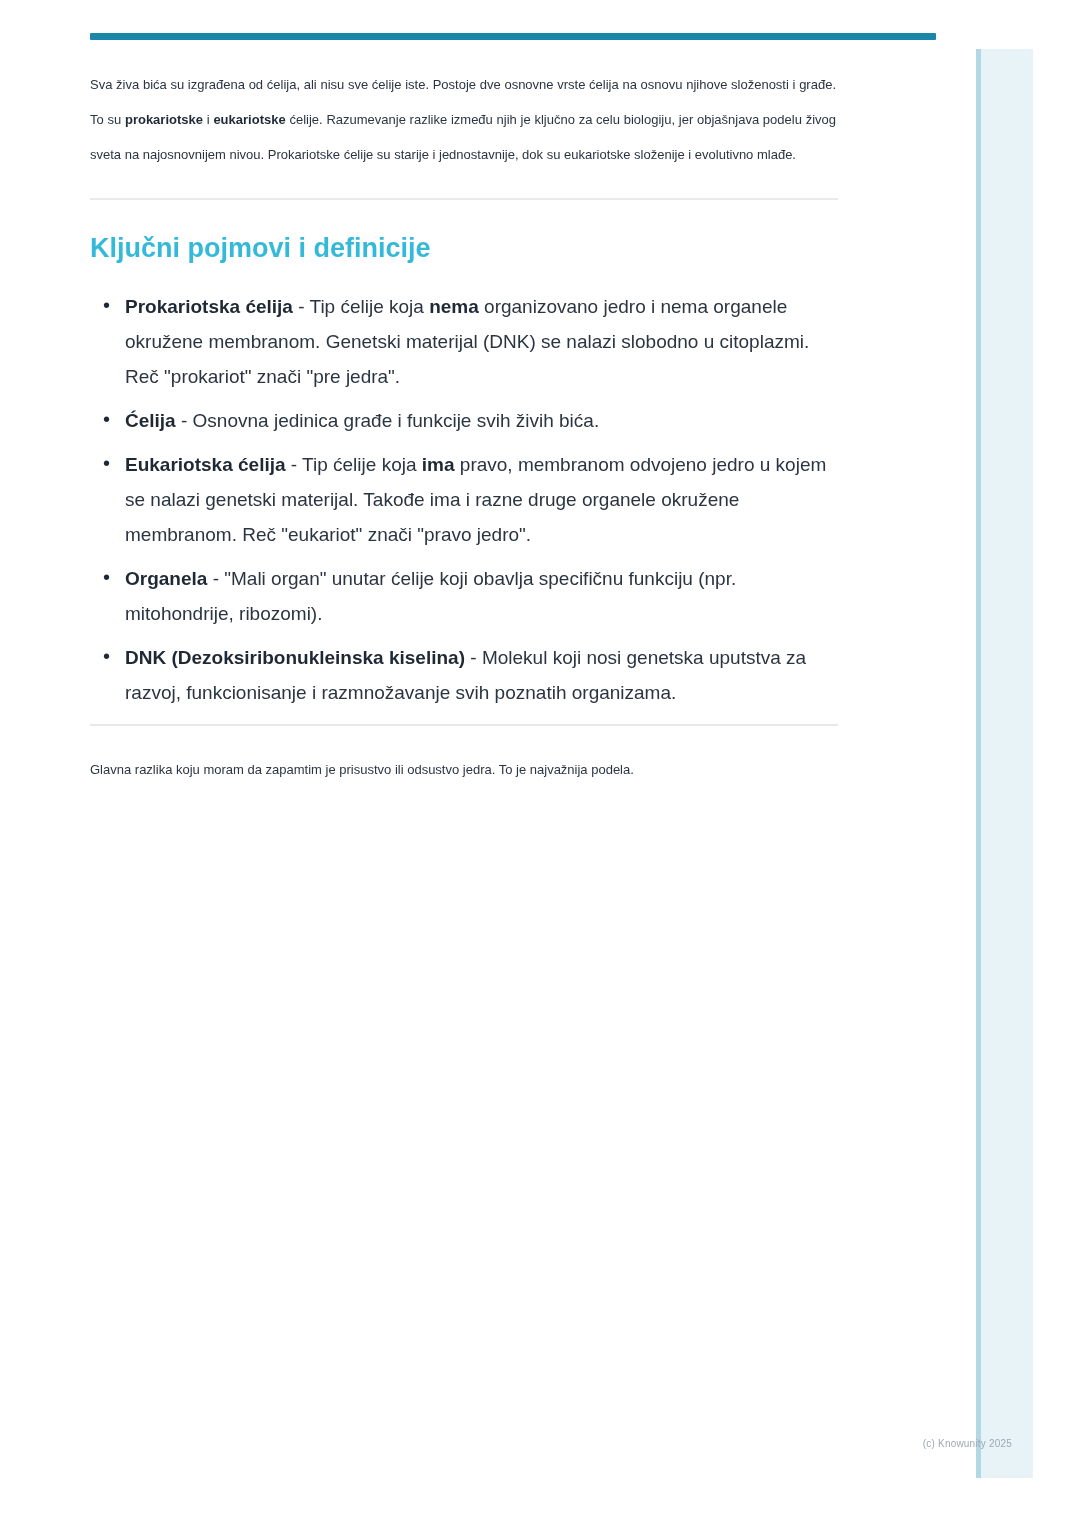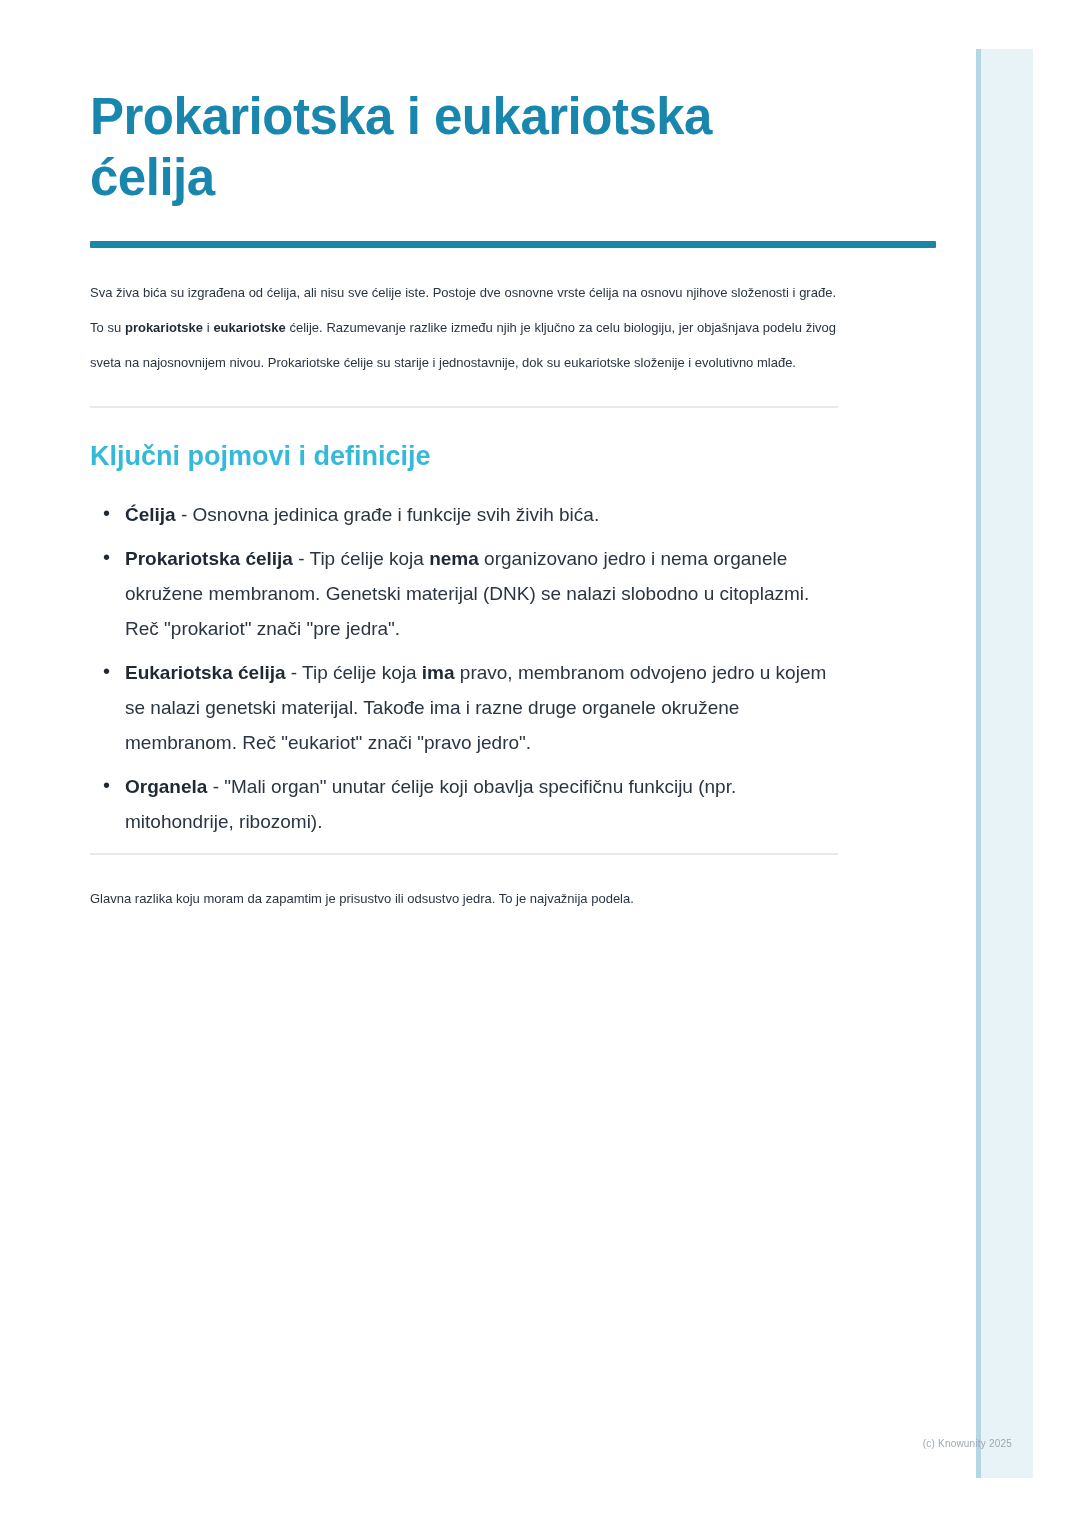--- a/index.html
+++ b/index.html
@@ -64,36 +64,36 @@
 </style>
 </head>
 <body>
 
 <div class="side-strip"></div>
 
 <div class="watermark">(c) Knowunity 2025</div>
 
 <div class="content">
 
-  <h1>Prokariotska i eukariotska ćelija</h1>
 
   <div class="title-rule"></div>
 
 
   <p class="just para-intro"><span>Sva živa bića su izgrađena od ćelija, ali nisu sve ćelije iste. Postoje dve osnovne vrste ćelija na osnovu njihove složenosti i građe. To su </span><span class="b">prokariotske</span><span> i </span><span class="b">eukariotske</span><span> ćelije. Razumevanje razlike između njih je ključno za celu biologiju, jer objašnjava podelu živog sveta na najosnovnijem nivou. Prokariotske ćelije su starije i jednostavnije, dok su eukariotske složenije i evolutivno mlađe.</span></p>
 
   <div class="divider divider-1"></div>
 
   <h2 class="h2-terms">Ključni pojmovi i definicije</h2>
 
   <ul>
+    <li><span class="b">Prokariotska ćelija</span><span> - Tip ćelije koja </span><span class="b">nema</span><span> organizovano jedro i nema organele okružene membranom. Genetski materijal (DNK) se nalazi slobodno u citoplazmi. Reč "prokariot" znači "pre jedra".</span></li>
     <li><span class="b">Ćelija</span><span> - Osnovna jedinica građe i funkcije svih živih bića.</span></li>
-    <li><span class="b">Prokariotska ćelija</span><span> - Tip ćelije koja </span><span class="b">nema</span><span> organizovano jedro i nema organele okružene membranom. Genetski materijal (DNK) se nalazi slobodno u citoplazmi. Reč "prokariot" znači "pre jedra".</span></li>
     <li><span class="b">Eukariotska ćelija</span><span> - Tip ćelije koja </span><span class="b">ima</span><span> pravo, membranom odvojeno jedro u kojem se nalazi genetski materijal. Takođe ima i razne druge organele okružene membranom. Reč "eukariot" znači "pravo jedro".</span></li>
     <li><span class="b">Organela</span><span> - "Mali organ" unutar ćelije koji obavlja specifičnu funkciju (npr. mitohondrije, ribozomi).</span></li>
+    <li><span class="b">DNK (Dezoksiribonukleinska kiselina)</span><span> - Molekul koji nosi genetska uputstva za razvoj, funkcionisanje i razmnožavanje svih poznatih organizama.</span></li>
   </ul>
 
   <div class="divider divider-2"></div>
 
 
   <p class="just para-details"><span>Glavna razlika koju moram da zapamtim je prisustvo ili odsustvo jedra. To je najvažnija podela.</span></p>
 
 
 </div>
 

